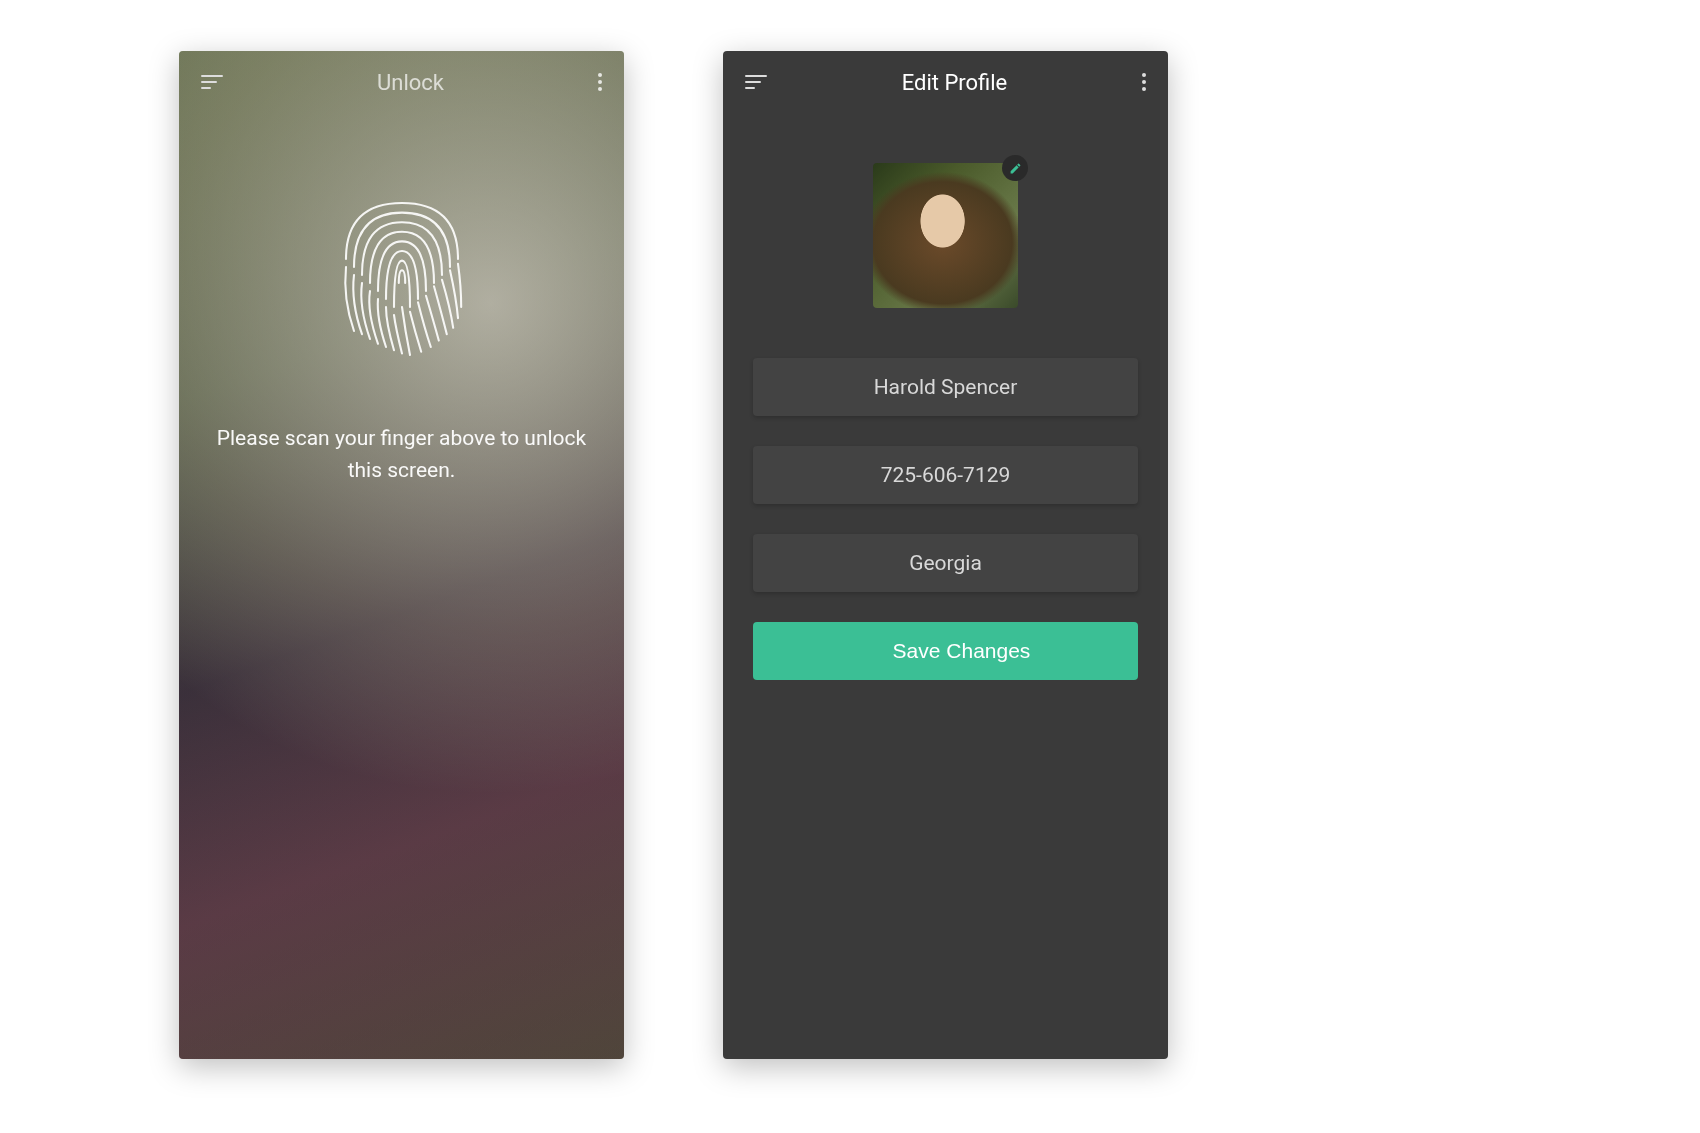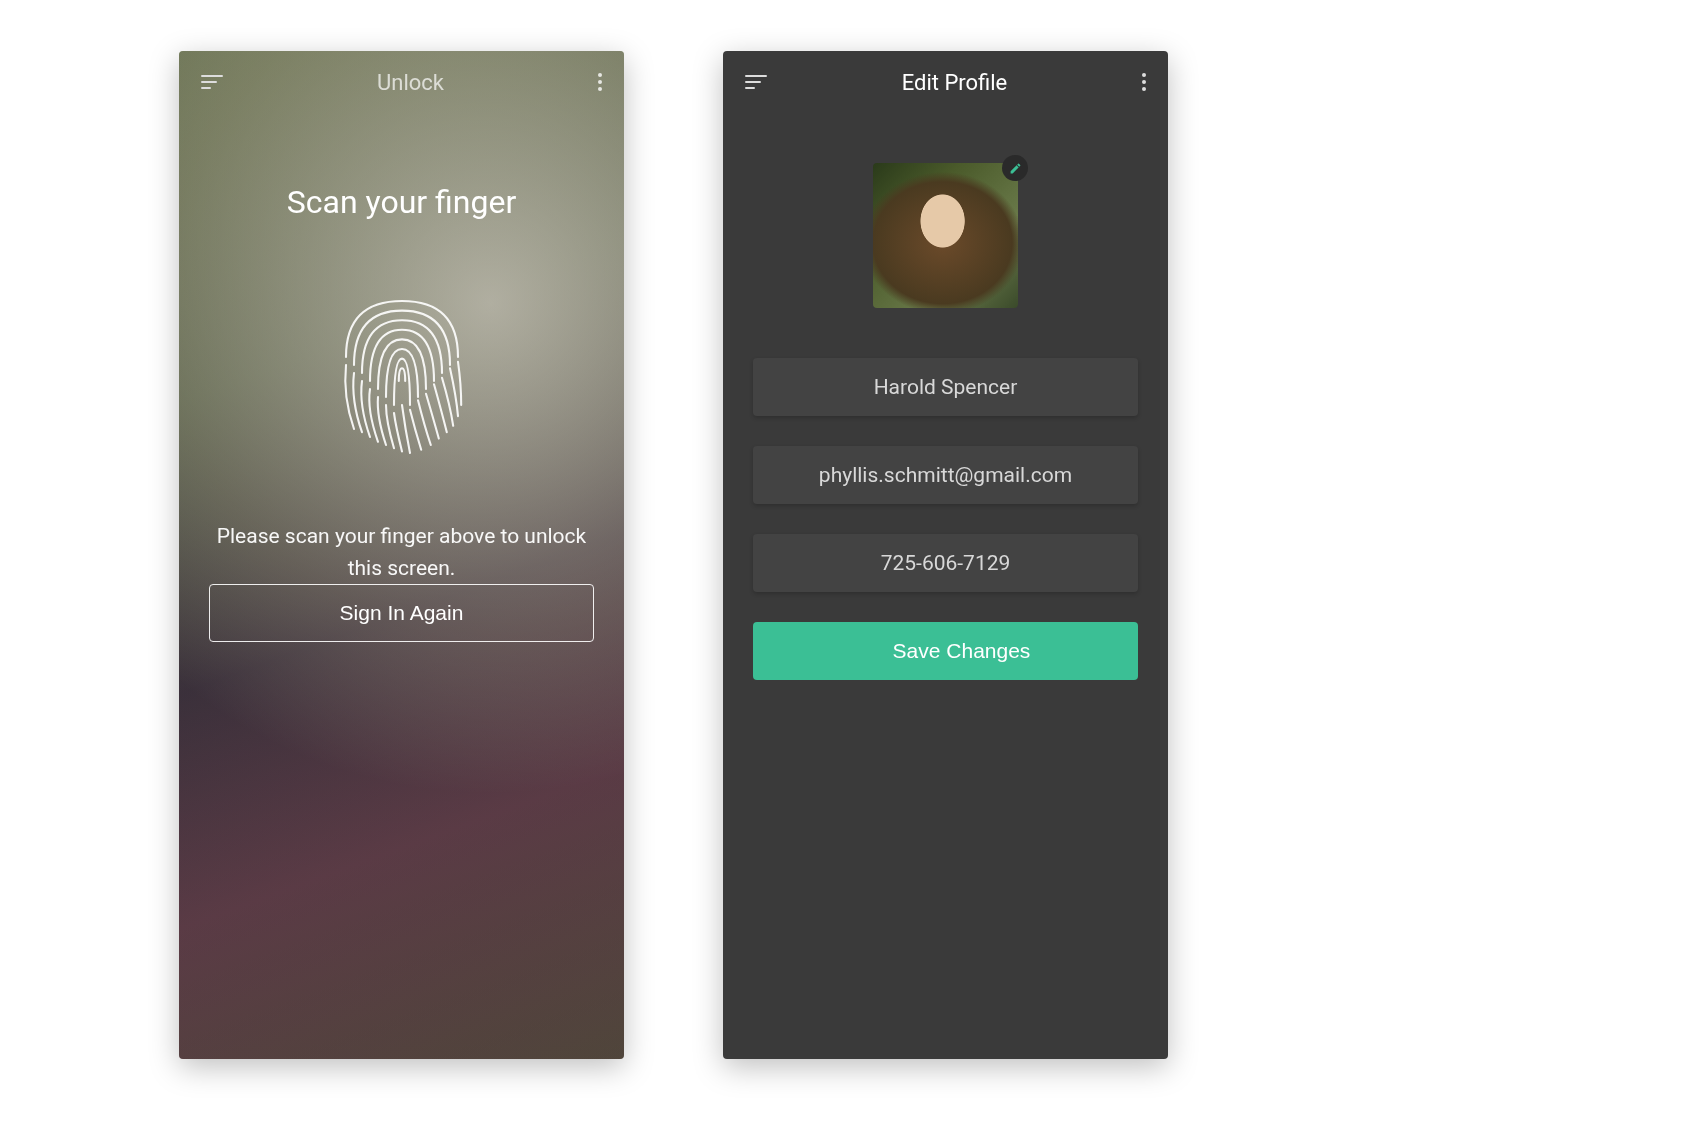--- a/index.html
+++ b/index.html
@@ -177,21 +177,20 @@
         <span></span>
     </div>
     <div class="header-title">Unlock</div>
     <div class="more-icon">
       <span></span>
         <span></span>
         <span></span>
     </div>
   </div>
   <div class="unlock-content">
-    <div class="unlock-heading">Scan your finger</div>
     <svg class="fingerprint" viewBox="0 0 100 120">
       <g fill="none" stroke="rgba(255,255,255,0.9)" stroke-width="1.3" stroke-linecap="round">
         <path d="M15 45 Q15 10 50 10 Q85 10 85 45"></path>
         <path d="M20 50 Q20 16 50 16 Q80 16 80 50"></path>
         <path d="M25 55 Q25 22 50 22 Q75 22 75 55"></path>
         <path d="M30 60 Q30 28 50 28 Q70 28 70 60"></path>
         <path d="M35 65 Q35 34 50 34 Q65 34 65 65"></path>
         <path d="M40 70 Q40 40 50 40 Q60 40 60 70"></path>
         <path d="M45 75 Q45 46 50 46 Q55 46 55 75"></path>
         <path d="M48 60 Q48 52 50 52 Q52 52 52 60"></path>
@@ -206,21 +205,20 @@
         <path d="M55 78 Q58 90 62 103"></path>
         <path d="M60 72 Q64 88 68 100"></path>
         <path d="M65 68 Q70 85 73 96"></path>
         <path d="M70 62 Q75 80 78 92"></path>
         <path d="M75 58 Q80 75 82 88"></path>
         <path d="M80 52 Q84 70 85 82"></path>
         <path d="M85 48 Q87 62 87 75"></path>
       </g>
     </svg>
     <div class="unlock-subtext">Please scan your finger above to unlock this screen.</div>
-    <button class="signin-button">Sign In Again</button>
   </div>
 </div>
 
 <div class="phone phone-edit">
   <div class="phone-header">
     <div class="menu-icon">
       <span></span>
         <span></span>
         <span></span>
     </div>
@@ -234,17 +232,17 @@
   <div class="edit-content">
     <div class="avatar-wrap">
       <div class="avatar"></div>
       <button class="edit-avatar-btn">
         <svg viewBox="0 0 24 24">
           <path fill="#3bbf95" d="M3 17.25V21h3.75L17.81 9.94l-3.75-3.75L3 17.25zM20.71 7.04a1 1 0 0 0 0-1.41l-2.34-2.34a1 1 0 0 0-1.41 0l-1.83 1.83 3.75 3.75 1.83-1.83z"></path>
         </svg>
       </button>
     </div>
     <input class="field" value="Harold Spencer" style="">
-    <input class="field" value="phyllis.schmitt@gmail.com" style="">
     <input class="field" value="725-606-7129" style="">
+    <input class="field" value="Georgia" style="">
     <button class="save-button">Save Changes</button>
   </div>
 </div>
 
 </body></html>

